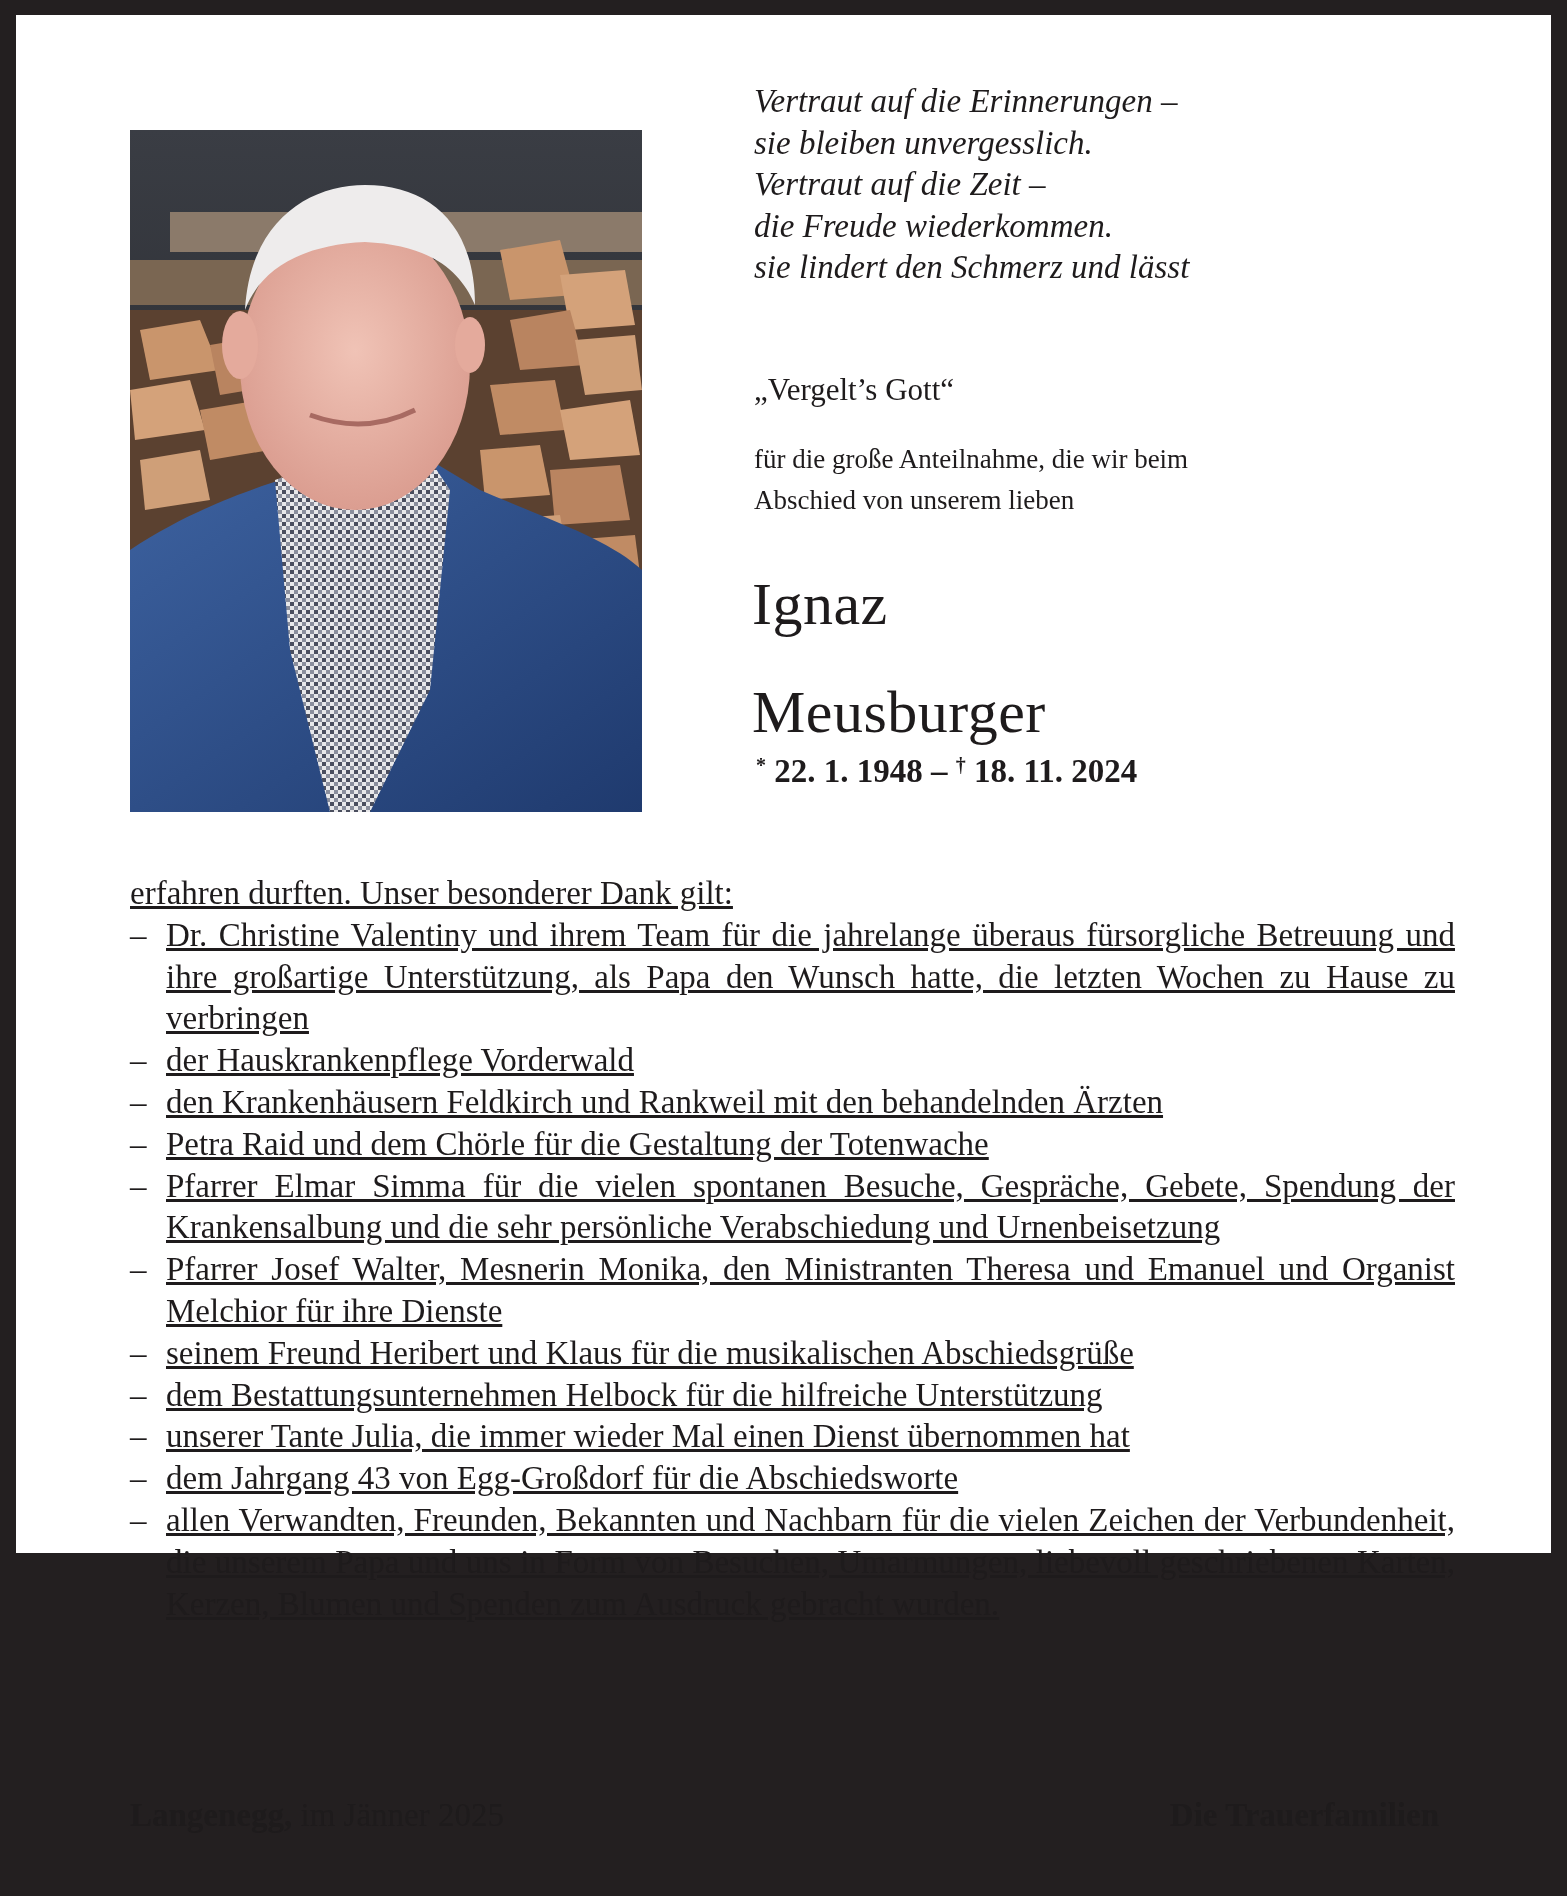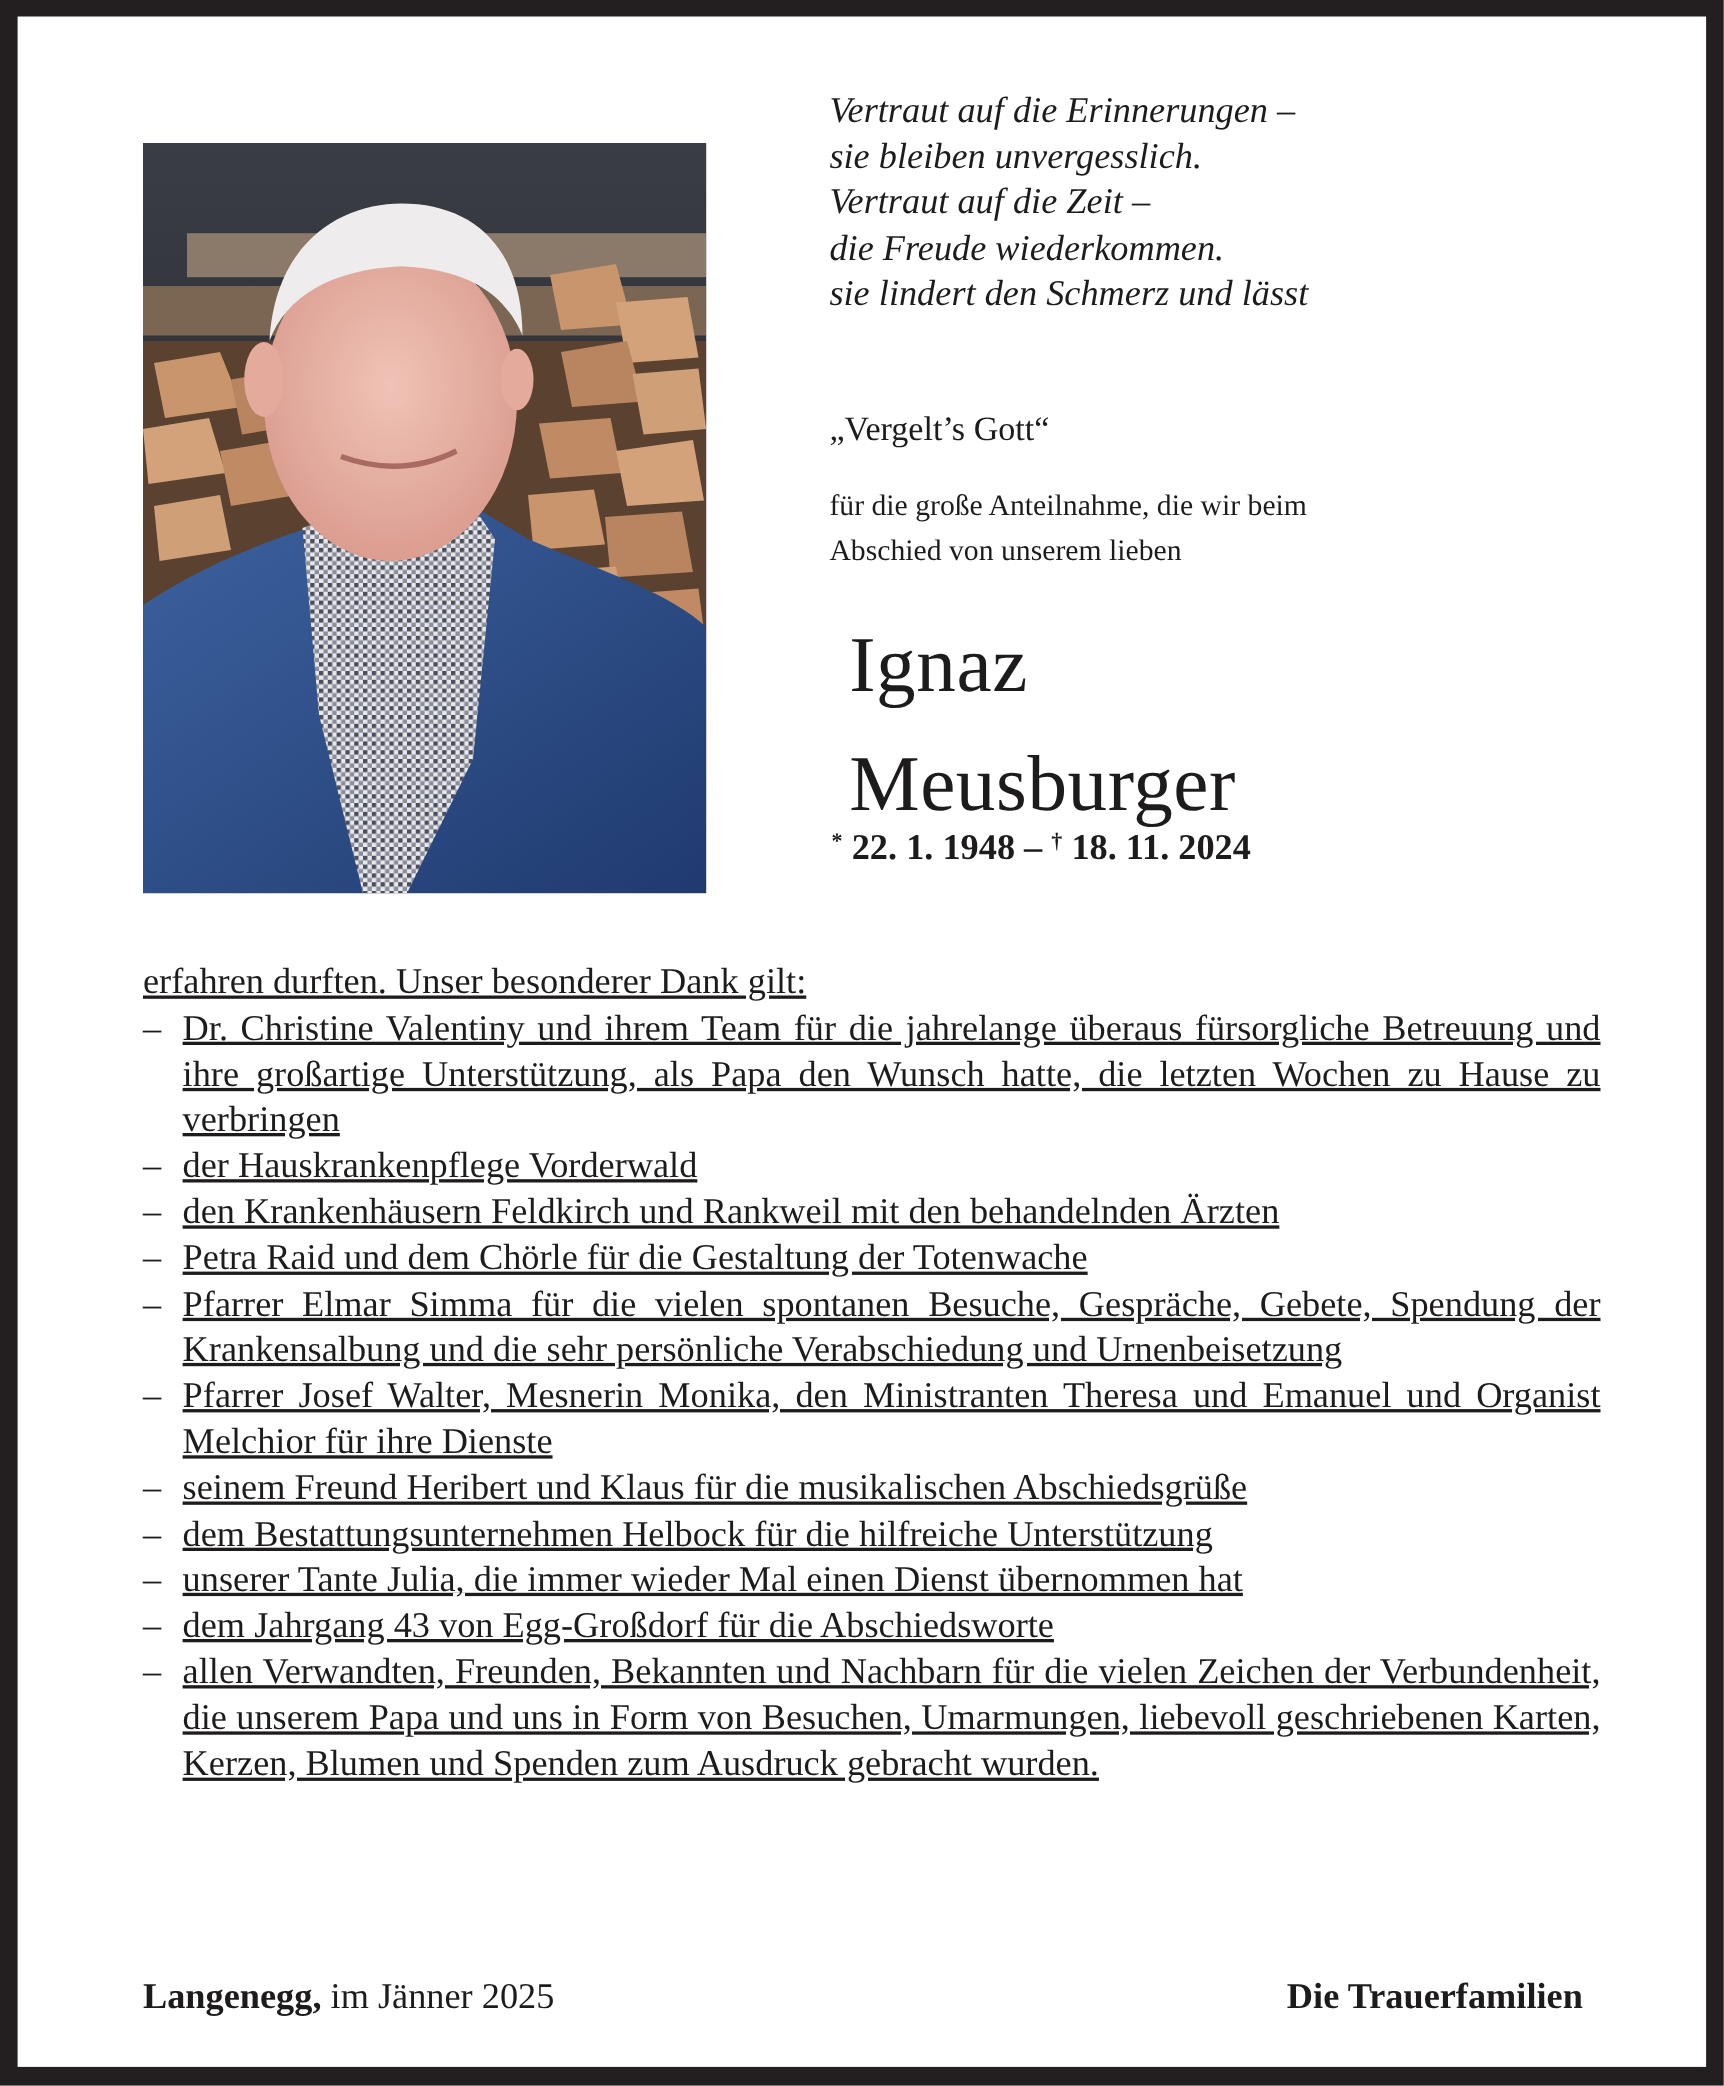--- a/index.html
+++ b/index.html
@@ -7,21 +7,21 @@
     width: 1567px; height: 1896px;
     background: #231f20;
     position: relative;
     overflow: hidden;
     font-family: "Liberation Serif", "DejaVu Serif", serif;
     color: #1e1b1c;
   }
   .page {
     position: absolute;
     left: 16px; top: 15px;
-    width: 1535px; height: 1864px;
+    width: 1535px; height: 1538px;
     background: #ffffff;
   }
   .photo {
     position: absolute;
     left: 114px; top: 115px;
     width: 512px; height: 682px;
     overflow: hidden;
     background: #2a2c30;
   }
   .photo svg { display: block; width: 100%; height: 100%; }
@@ -47,24 +47,23 @@
     position: absolute;
     left: 738px; top: 424px;
     font-size: 27px;
     line-height: 41px;
   }
   .intro .line { display: block; white-space: nowrap; }
 
   .name {
     position: absolute;
     left: 736px; top: 535px;
-    font-size: 72px;
+    font-size: 60px;
     line-height: 108px;
     letter-spacing: 0.5px;
-    margin-left: 20px;
   }
   .name .line { display: block; white-space: nowrap; }
 
   .dates {
     position: absolute;
     left: 740px; top: 730px;
     font-size: 33px;
     font-weight: bold;
     line-height: 40px;
     white-space: nowrap;

